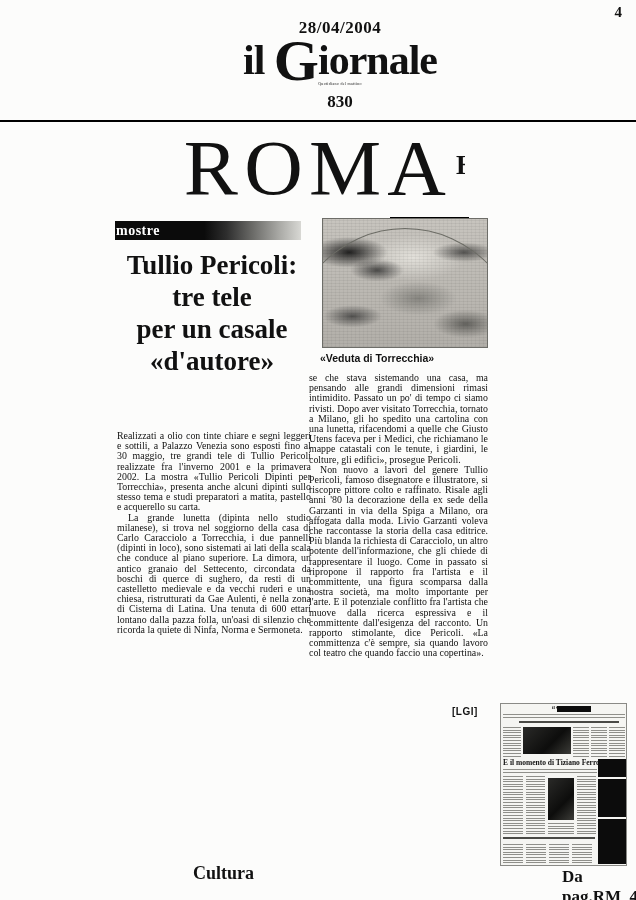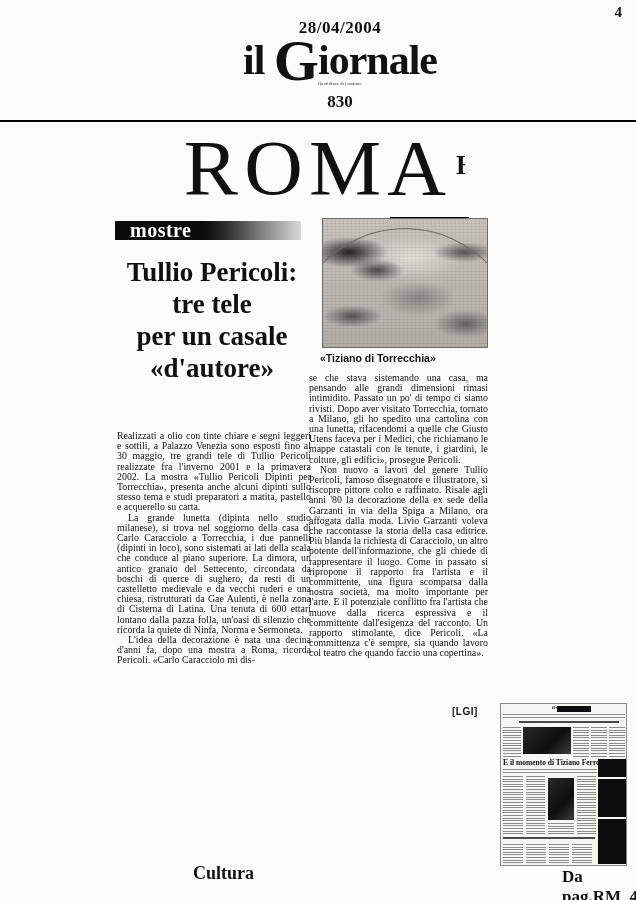--- a/index.html
+++ b/index.html
@@ -23,26 +23,26 @@
   
   .section-title{left:0;right:0;top:128px;text-align:center;
     font-size:78px;line-height:80px;letter-spacing:6px;
     transform:scaleX(1.04);white-space:nowrap;}
   .section-frag{left:456px;top:150px;font-size:27px;font-weight:bold;
     width:9px;overflow:hidden;}
 
   
   .kicker{left:115px;top:221px;width:186px;height:19px;
     background:linear-gradient(90deg,#0b0b0b 0%,#0b0b0b 48%,#2e2e2e 60%,#6b6b68 74%,#a8a8a4 88%,#d8d8d4 100%);}
-  .kicker-label{color:#fff;font-weight:bold;font-size:20px;line-height:19px;padding-left:15px;letter-spacing:.5px;border-radius:8px;}
+  .kicker-label{color:#fff;font-weight:bold;font-size:14px;line-height:19px;padding-left:1px;letter-spacing:.5px;border-radius:8px;}
   .short-rule{left:390px;top:217px;width:79px;height:3px;background:#000;}
 
   
   .headline{left:108px;top:249px;width:208px;text-align:center;
-    font-size:27px;line-height:32px;font-weight:bold;white-space:pre-line;margin-top:7px;}
+    font-size:27px;line-height:32px;font-weight:bold;white-space:pre-line;}
 
   
   .photo{left:322px;top:218px;width:166px;height:130px;overflow:hidden;
     border:1px solid #6d6d68;box-sizing:border-box;
     background:
       radial-gradient(ellipse 55px 22px at 16% 26%, rgba(15,15,15,.9), rgba(15,15,15,0) 70%),
       radial-gradient(ellipse 38px 16px at 33% 40%, rgba(35,35,35,.75), rgba(35,35,35,0) 70%),
       radial-gradient(ellipse 45px 14px at 86% 26%, rgba(25,25,25,.65), rgba(25,25,25,0) 70%),
       radial-gradient(ellipse 42px 16px at 18% 76%, rgba(40,40,40,.7), rgba(40,40,40,0) 70%),
       radial-gradient(ellipse 55px 24px at 58% 62%, rgba(95,95,90,.55), rgba(95,95,90,0) 70%),
@@ -109,26 +109,25 @@
 
 <div class="abs headline">Tullio Pericoli:
 tre tele
 per un casale
 «d'autore»</div>
 
 <div class="abs photo">
   <div class="arc"></div>
   <div class="grain"></div>
 </div>
-<div class="abs photo-caption">«Tiziano di Torrecchia»</div>
+<div class="abs photo-caption">«Veduta di Torrecchia»</div>
 
 <div class="abs col left-col">
   <p>Realizzati a olio con tinte chiare e segni leggeri e sottili, a Palazzo Venezia sono esposti fino al 30 maggio, tre grandi tele di Tullio Pericoli realizzate fra l'inverno 2001 e la primavera 2002. La mostra «Tullio Pericoli Dipinti per Torrecchia», presenta anche alcuni dipinti sullo stesso tema e studi preparatori a matita, pastello e acquerello su carta.</p>
   <p class="ind">La grande lunetta (dipinta nello studio milanese), si trova nel soggiorno della casa di Carlo Caracciolo a Torrecchia, i due pannelli (dipinti in loco), sono sistemati ai lati della scala che conduce al piano superiore. La dimora, un antico granaio del Settecento, circondata da boschi di querce di sughero, da resti di un castelletto medievale e da vecchi ruderi e una chiesa, ristrutturati da Gae Aulenti, è nella zona di Cisterna di Latina. Una tenuta di 600 ettari lontano dalla pazza folla, un'oasi di silenzio che ricorda la quiete di Ninfa, Norma e Sermoneta.</p>
-  <p class="ind">L'idea della decorazione è nata una decina d'anni fa, dopo una mostra a Roma, ricorda Pericoli. «Carlo Caracciolo mi dis-</p>
 </div>
 
 <div class="abs col right-col">
   <p>se che stava sistemando una casa, ma pensando alle grandi dimensioni rimasi intimidito. Passato un po' di tempo ci siamo rivisti. Dopo aver visitato Torrecchia, tornato a Milano, gli ho spedito una cartolina con una lunetta, rifacendomi a quelle che Giusto Utens faceva per i Medici, che richiamano le mappe catastali con le tenute, i giardini, le colture, gli edifici», prosegue Pericoli.</p>
   <p class="ind">Non nuovo a lavori del genere Tullio Pericoli, famoso disegnatore e illustratore, si riscopre pittore colto e raffinato. Risale agli anni '80 la decorazione della ex sede della Garzanti in via della Spiga a Milano, ora affogata dalla moda. Livio Garzanti voleva che raccontasse la storia della casa editrice. Più blanda la richiesta di Caracciolo, un altro potente dell'informazione, che gli chiede di rappresentare il luogo. Come in passato si ripropone il rapporto fra l'artista e il committente, una figura scomparsa dalla nostra società, ma molto importante per l'arte. E il potenziale conflitto fra l'artista che muove dalla ricerca espressiva e il committente dall'esigenza del racconto. Un rapporto stimolante, dice Pericoli. «La committenza c'è sempre, sia quando lavoro col teatro che quando faccio una copertina».</p>
 </div>
 <div class="abs byline-tag">[LGI]</div>
 
 <div class="abs thumb">
   <div class="thumb-masthead">il Giornale</div>

